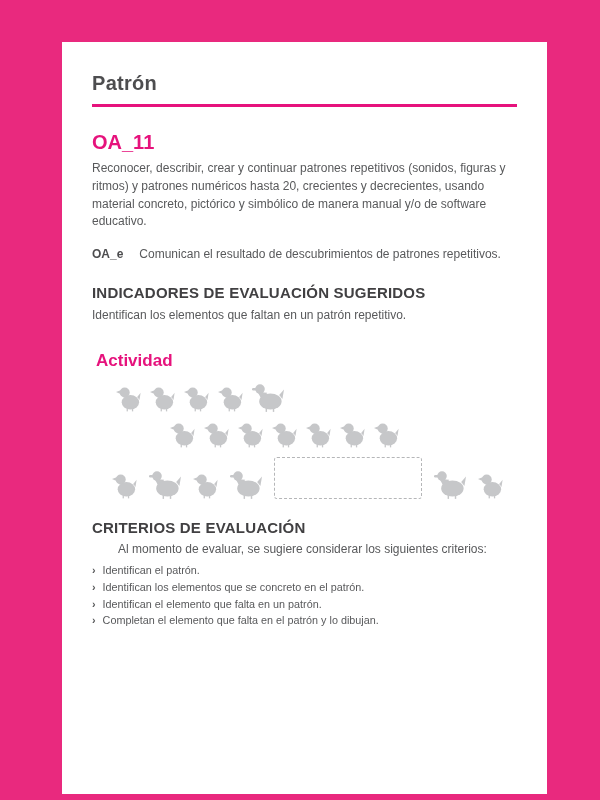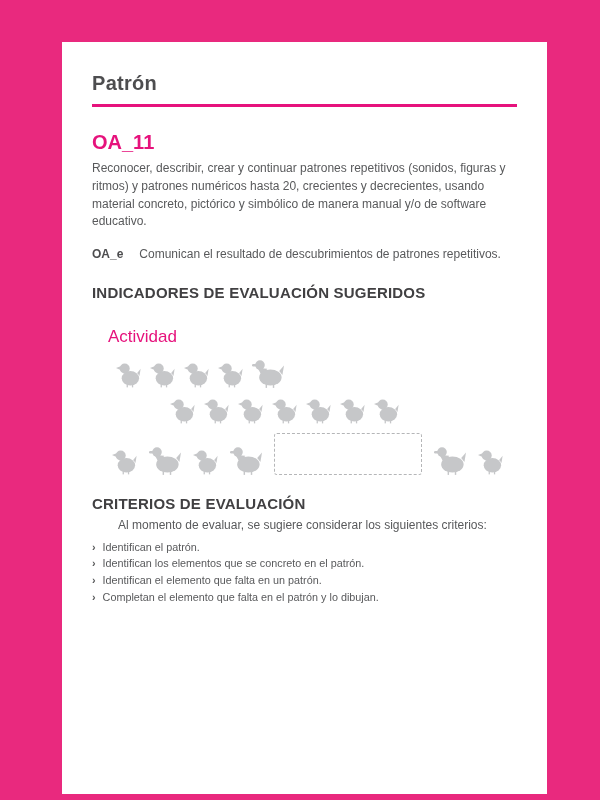--- a/index.html
+++ b/index.html
@@ -30,21 +30,21 @@
   .body-text{
     margin:6px 0 0 0;font-size:12px;line-height:1.48;color:var(--body-gray);
   }
   .oae-line{margin-top:15px;}
   .oae-code{font-weight:bold;color:var(--title-gray);margin-right:16px;text-align:center;}
   .section-heading{
     margin:20px 0 0 0;font-size:15px;font-weight:bold;color:#414042;
     letter-spacing:.2px;
   }
   .activity-title{
-    margin:26px 0 0 16px;font-size:17px;font-weight:normal;color:var(--accent-pink);
+    margin:26px 0 0 4px;font-size:17px;font-weight:bold;color:var(--accent-pink);
   }
   .pattern-area{margin-top:12px;}
   .pattern-row{display:flex;align-items:flex-end;margin-top:9px;}
   .row-0{margin-left:24px;gap:9px;}
   .row-1{margin-left:78px;gap:9px;}
   .row-2{margin-left:20px;gap:12px;}
   .bird{color:var(--bird-gray);display:inline-block;line-height:0;}
   .bird svg{display:block;}
   .bird.chick svg{width:25px;height:27px;}
   .bird.duck svg{width:32px;height:29px;}
@@ -69,20 +69,21 @@
   <div class="divider"></div>
 
   <div class="oa-code">OA_11</div>
   <p class="body-text">Reconocer, describir, crear y continuar patrones repetitivos (sonidos, figuras y ritmos) y patrones numéricos hasta 20, crecientes y decrecientes, usando material concreto, pictórico y simbólico de manera manual y/o de software educativo.</p>
 
   <p class="body-text oae-line">
     <span class="oae-code">OA_e</span><span>Comunican el resultado de descubrimientos de patrones repetitivos.</span>
   </p>
 
   <h3 class="section-heading">INDICADORES DE EVALUACIÓN SUGERIDOS</h3>
+  <p class="body-text">Identifican los elementos que faltan en un patrón repetitivo.</p>
 
   <h2 class="activity-title">Actividad</h2>
 
   <div class="pattern-area" id="pattern-area">
       <div class="pattern-row row-0">
         <span class="bird chick">
           <svg viewBox="0 0 33 34" xmlns="http://www.w3.org/2000/svg">
             <g fill="currentColor">
               <polygon points="0,8.5 6,6.2 6,11"></polygon>
               <circle cx="11.5" cy="9" r="6.6"></circle>

